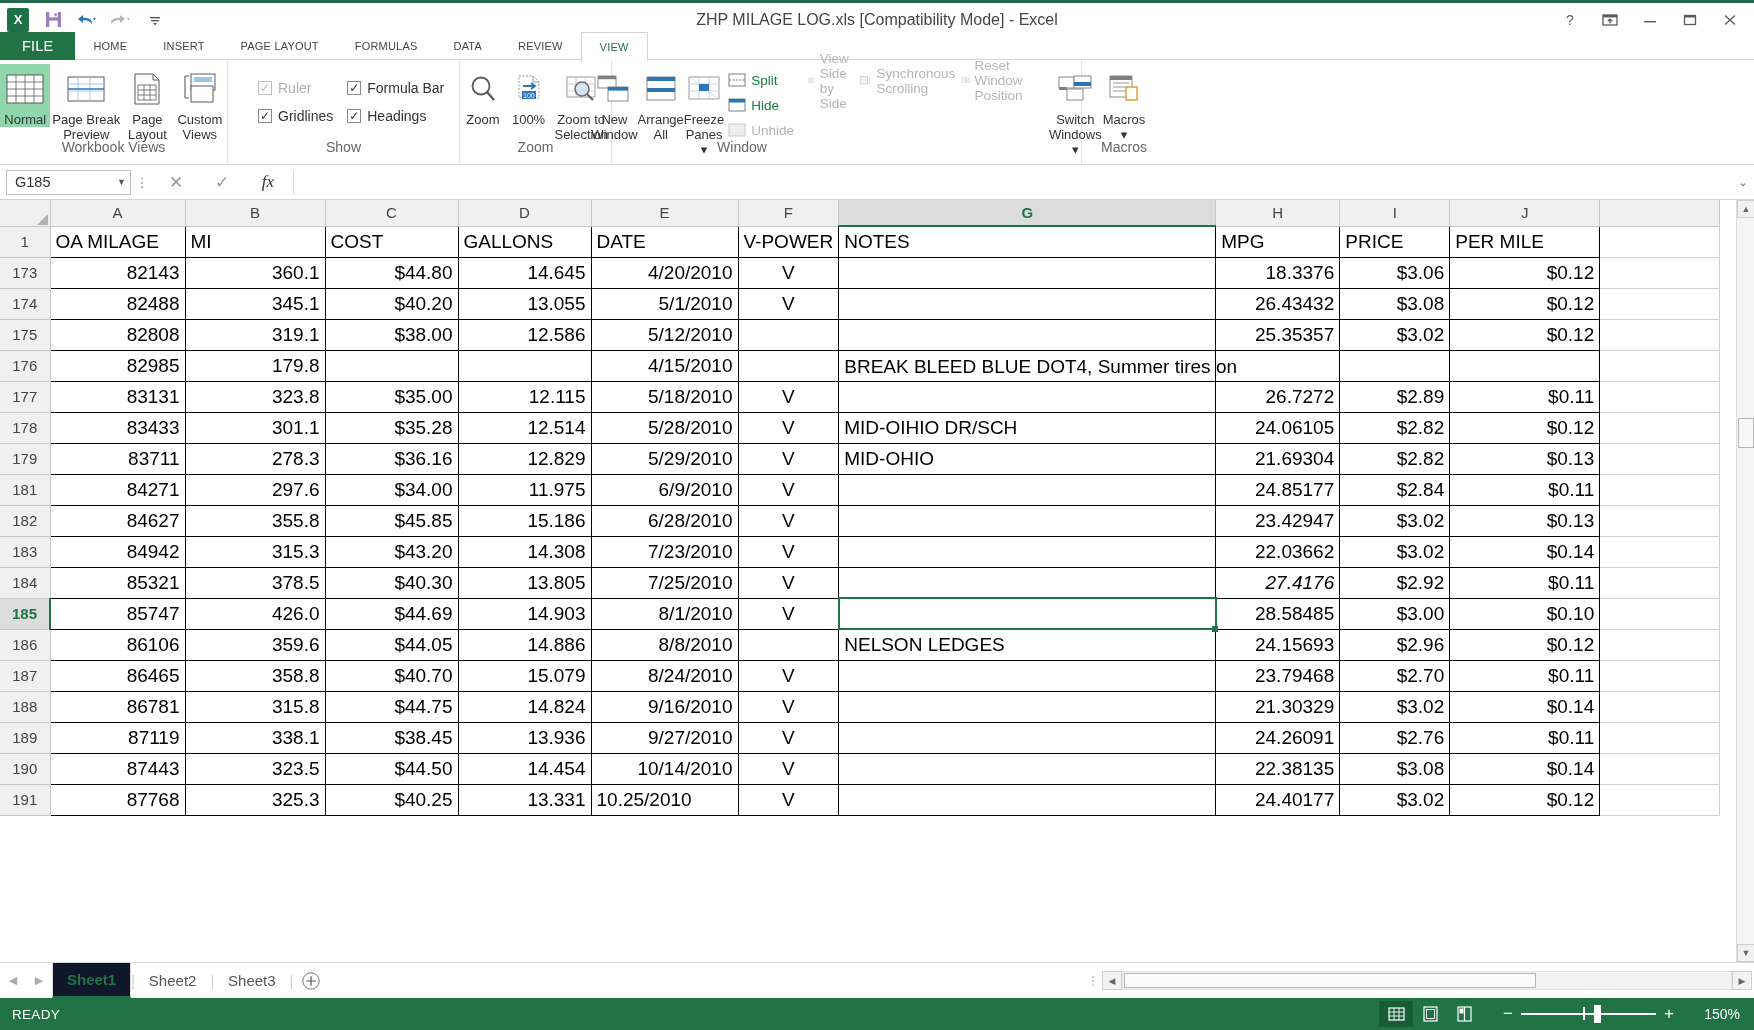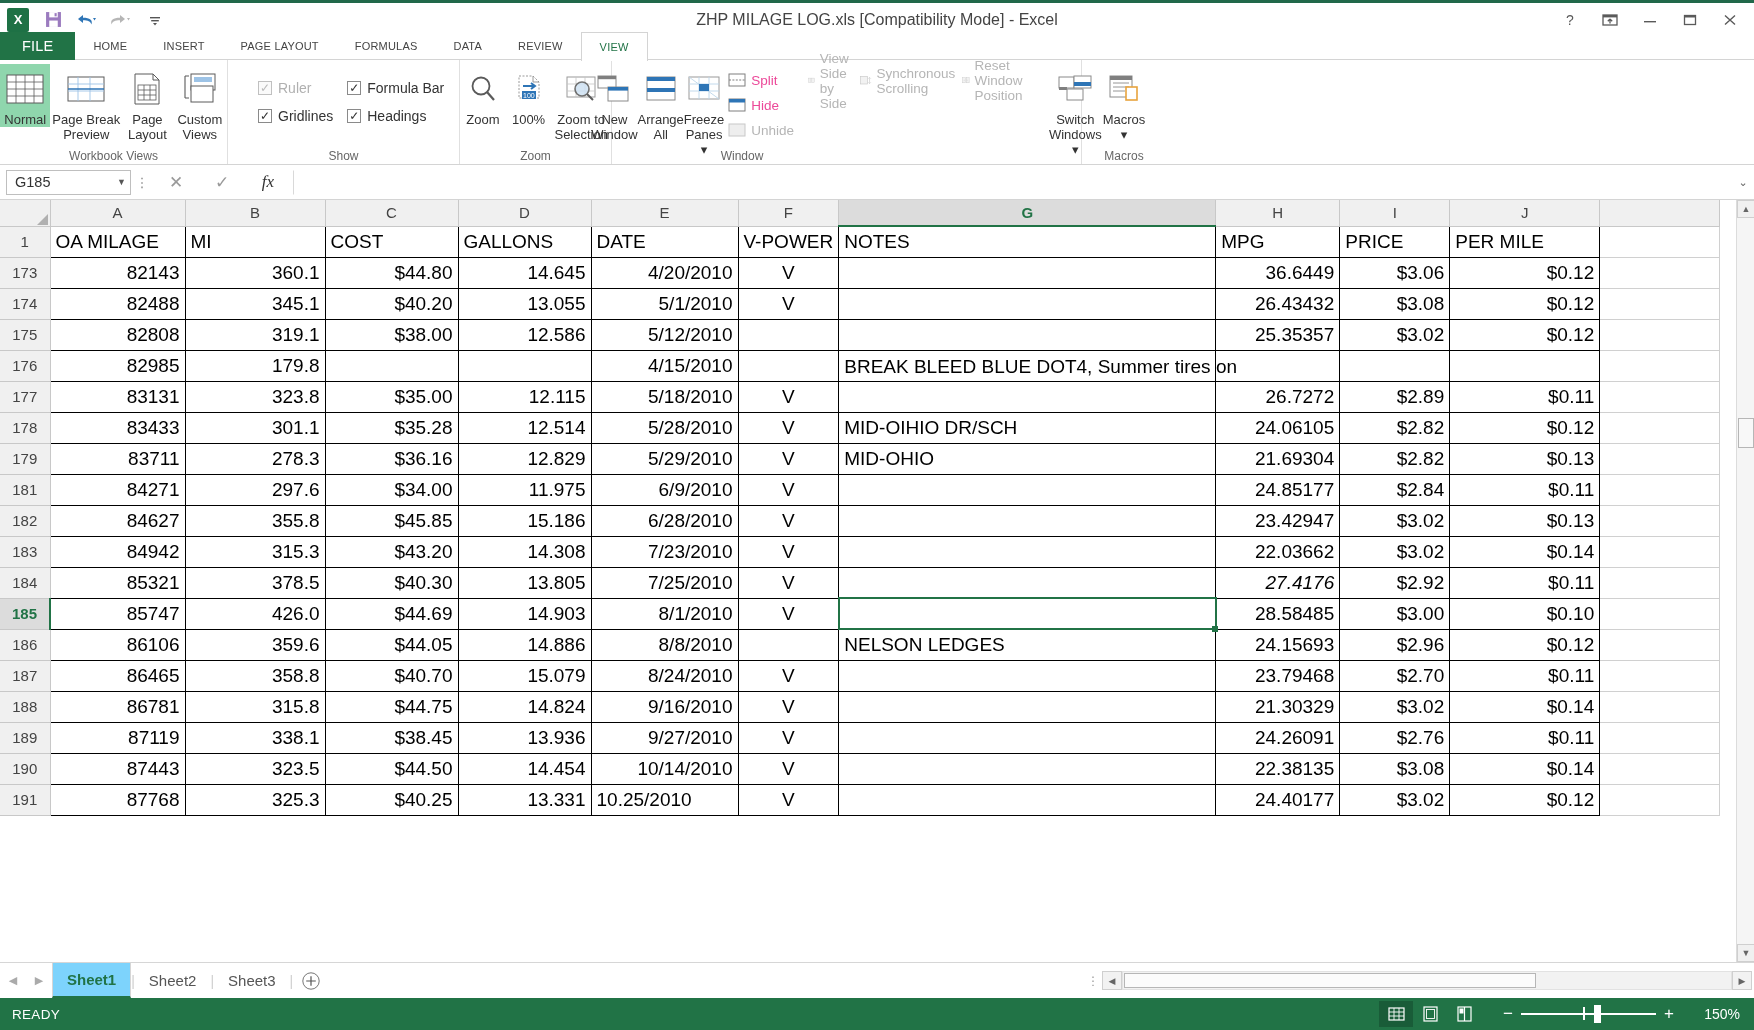--- a/index.html
+++ b/index.html
@@ -86,22 +86,22 @@
   #ribbon {
     position: absolute; top: 60px; left: 0; width: 1754px; height: 105px;
     background: #ffffff; border-bottom: 1px solid #d4d4d4;
   }
   .rgroup {
     position: absolute; top: 0; height: 104px;
     border-right: 1px solid #e0e0e0;
   }
   .rgroup:last-child { border-right: none; }
   .rgroup-label {
-    position: absolute; bottom: 1px; left: 0; width: 100%;
-    text-align: center; font-size: 12px; color: #666666;
+    position: absolute; bottom: 9px; left: 0; width: 100%;
+    text-align: center; font-size: 14px; color: #666666;
     font-family: "Liberation Sans", sans-serif;
   }
   .rgroup-body {
     position: absolute; top: 4px; left: 0; width: 100%; height: 84px;
     display: flex; align-items: flex-start; justify-content: center;
   }
   .bigbtn {
     width: 62px; display: flex; flex-direction: column; align-items: center;
     padding-top: 4px; cursor: default;
   }
@@ -113,21 +113,21 @@
   .bigbtn.sel { background: #8fd6ad; }
   .chk-row { display:flex; align-items:center; gap:6px; height: 28px; }
   .chk {
     width: 14px; height: 14px; border: 1px solid #8a8a8a; background: #fff;
     display:flex; align-items:center; justify-content:center;
     font-size: 12px; color: #333; line-height: 1;
   }
   .chk.dim { border-color: #c0c0c0; color: #bbbbbb; background:#fafafa; }
   .chk-lbl { font-size: 14px; color: #333; font-family: "Liberation Sans", sans-serif; }
   .chk-lbl.dim { color: #b0b0b0; }
-  .smallbtn { display:flex; align-items:center; gap:5px; height: 25px; font-size: 13.5px; color:#ec4899; }
+  .smallbtn { display:flex; align-items:center; gap:5px; height: 25px; font-size: 13.5px; color:#15803d; }
   .smallbtn.dim { color: #b5b5b5; }
 
   
   #formulabar {
     position: absolute; top: 165px; left: 0; width: 1754px; height: 35px;
     background: #ffffff; display:flex; align-items:center;
     border-bottom: 1px solid #d4d4d4;
   }
   #namebox {
     margin-left: 6px; width: 125px; height: 25px;
@@ -227,21 +227,21 @@
     position: absolute; bottom: 32px; left: 0; width: 1754px; height: 36px;
     background: #ffffff; display:flex; align-items: stretch;
     border-top: 1px solid #d6d6d6;
   }
   .navarrow { width: 26px; display:flex; align-items:center; justify-content:center; color:#aaaaaa; font-size:11px; }
   .sheettab {
     padding: 0 14px; display:flex; align-items:center;
     font-size: 15px; color: #555; font-family: "Liberation Sans", sans-serif;
   }
   .sheettab.active {
-    color: #217346; font-weight: bold; background: #7dd3fc;
+    color: #217346; font-weight: bold; background: #0f172a;
     border-left: 1px solid #d6d6d6; border-right: 1px solid #d6d6d6;
     border-bottom: 2px solid #217346;
     text-align: right;
   }
   .sheetsep { display:flex; align-items:center; color:#cfcfcf; font-size: 14px; }
   .addsheet {
     width: 36px; display:flex; align-items:center; justify-content:center;
   }
   #hscroll-area {
     flex: 1; display:flex; align-items:center; justify-content:flex-end; gap:0;
@@ -690,21 +690,21 @@
         </tr>
         <tr>
           <th class="rowhdr">173</th>
           <td class="cell num" style="width: 135px;">82143</td>
           <td class="cell num" style="width: 140px;">360.1</td>
           <td class="cell num" style="width: 133px;">$44.80</td>
           <td class="cell num" style="width: 133px;">14.645</td>
           <td class="cell num" style="width: 147px; margin-left: 27px;">4/20/2010</td>
           <td class="cell ctr" style="width: 66px;">V</td>
           <td class="cell txt" style="width: 377px;"></td>
-          <td class="cell num" style="width: 124px;">36.6449</td>
+          <td class="cell num" style="width: 124px;">18.3376</td>
           <td class="cell num" style="width: 110px;">$3.06</td>
           <td class="cell num" style="width: 150px;">$0.12</td>
           <td class="cell num" style="width: 120px; border-color: rgb(208, 208, 208);"></td>
         </tr>
         <tr>
           <th class="rowhdr">174</th>
           <td class="cell num" style="width: 135px;">82488</td>
           <td class="cell num" style="width: 140px;">345.1</td>
           <td class="cell num" style="width: 133px;">$40.20</td>
           <td class="cell num" style="width: 133px;">13.055</td>

